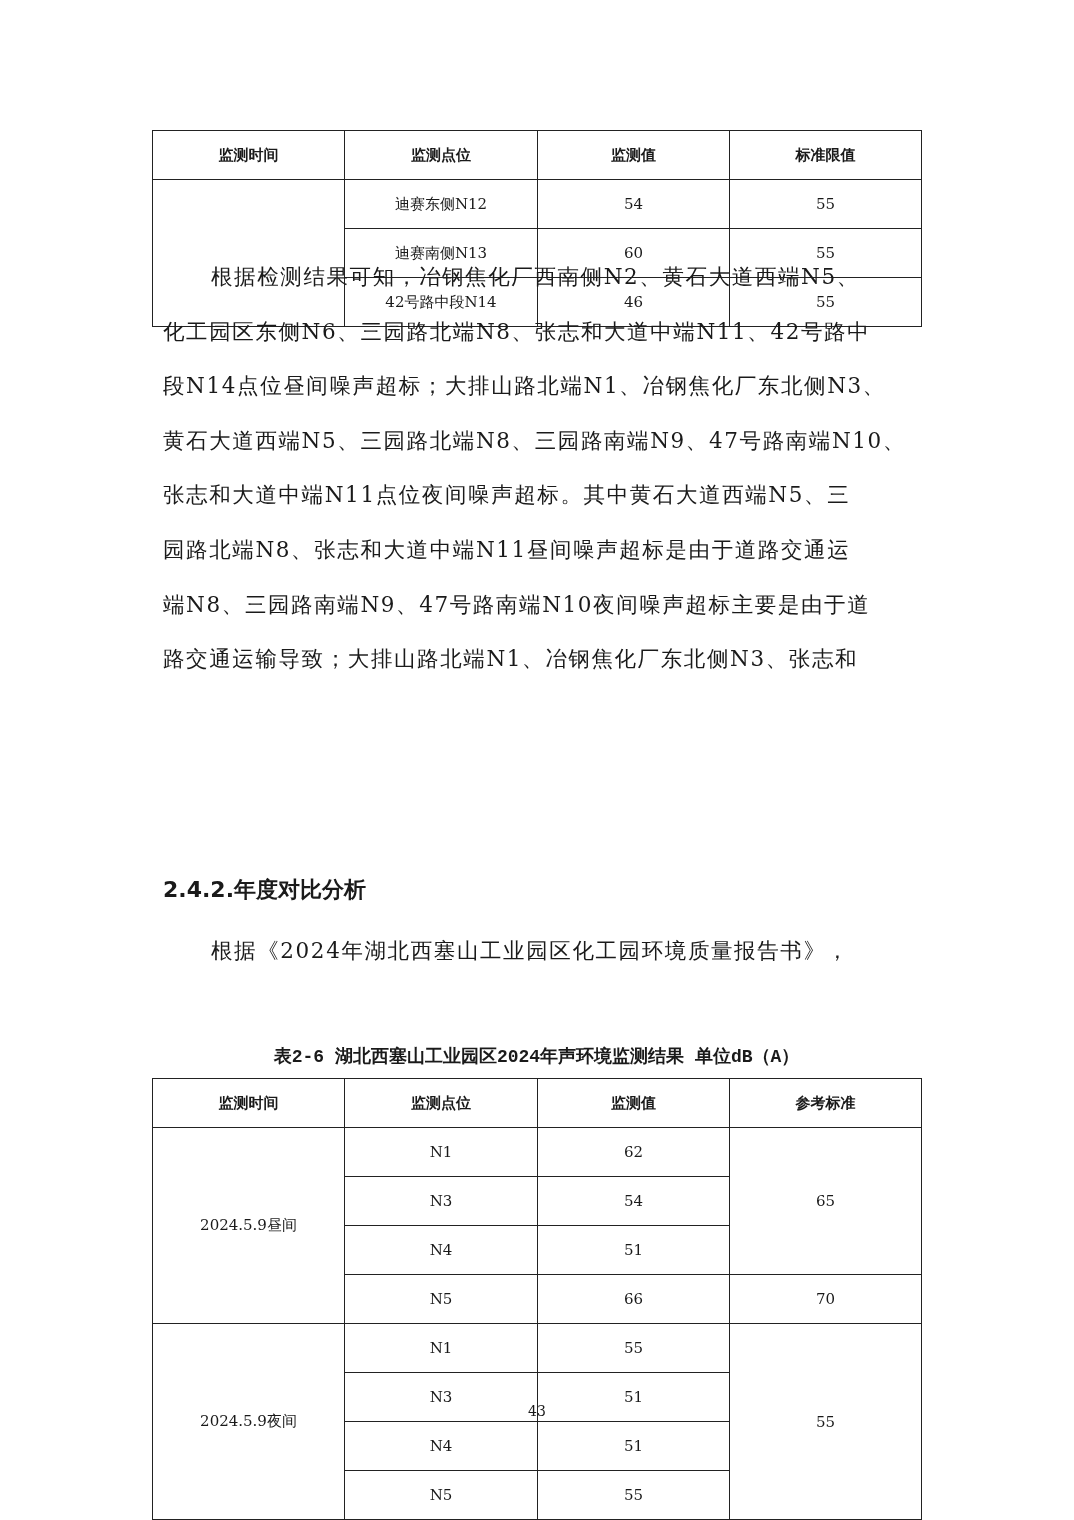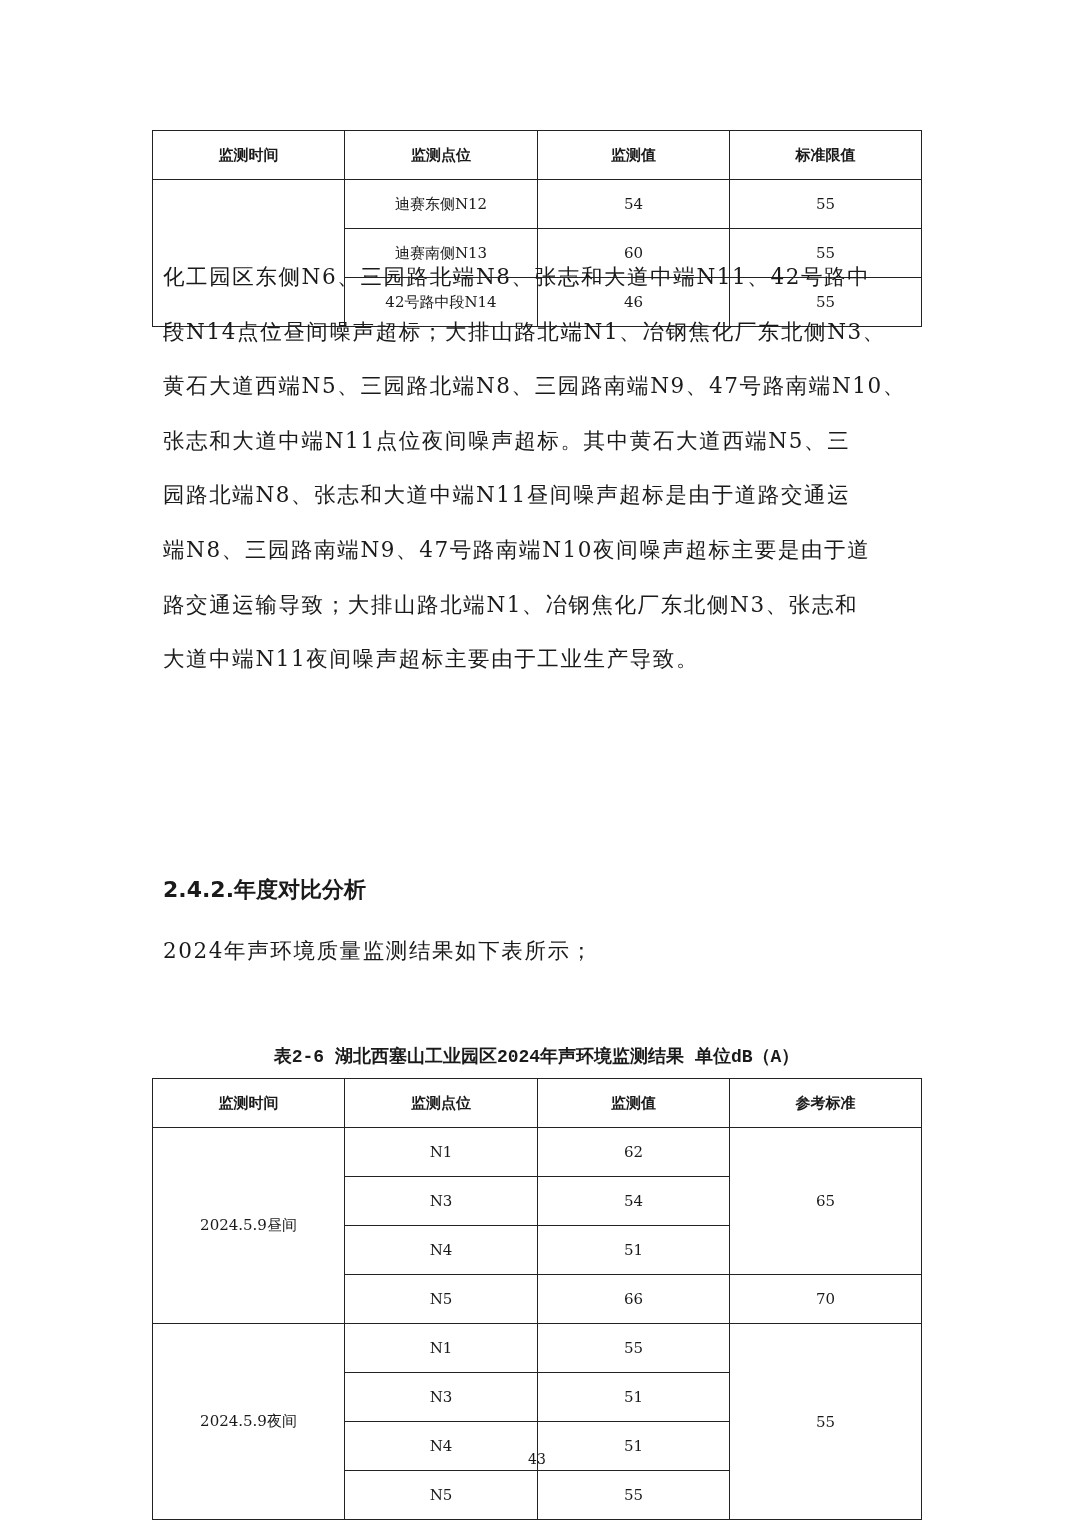--- a/index.html
+++ b/index.html
@@ -35,21 +35,20 @@
   }
   #para2 { top: 924px; }
   #caption {
     position: absolute; left: 152px; width: 769px; top: 1044px; text-align: center;
     font-family: Liberation Mono, monospace;
     font-weight: bold; font-size: 18px;
   }
   #page-num {
     position: absolute; left: 0; width: 1074px; top: 1403px; text-align: center;
     font-size: 14px;
-    margin-top: 48px;
   }
 </style>
 </head>
 <body>
 
 <table class="doc" id="table1">
   <colgroup>
       <col class="c1">
       <col class="c2">
       <col class="c3">
@@ -75,34 +74,34 @@
   </tr>
   <tr>
     <td>42号路中段N14</td>
     <td>46</td>
     <td>55</td>
   </tr>
 </tbody>
   </table>
 
 <div class="para" id="para1">
+  <span class="line indent">根据检测结果可知，冶钢焦化厂西南侧N2、黄石大道西端N5、</span>
   <span class="line">化工园区东侧N6、三园路北端N8、张志和大道中端N11、42号路中</span>
   <span class="line">段N14点位昼间噪声超标；大排山路北端N1、冶钢焦化厂东北侧N3、</span>
   <span class="line">黄石大道西端N5、三园路北端N8、三园路南端N9、47号路南端N10、</span>
   <span class="line">张志和大道中端N11点位夜间噪声超标。其中黄石大道西端N5、三</span>
   <span class="line">园路北端N8、张志和大道中端N11昼间噪声超标是由于道路交通运</span>
   <span class="line">端N8、三园路南端N9、47号路南端N10夜间噪声超标主要是由于道</span>
   <span class="line">路交通运输导致；大排山路北端N1、冶钢焦化厂东北侧N3、张志和</span>
-  <span class="line">大道中端N11夜间噪声超标主要由于工业生产导致。</span>
 </div>
 
 <div id="heading">2.4.2.年度对比分析</div>
 
 <div class="para" id="para2">
-  <span class="line">2024年声环境质量监测结果如下表所示；</span>
+  <span class="line indent">根据《2024年湖北西塞山工业园区化工园环境质量报告书》，</span>
 </div>
 
 <div id="caption">表2-6   湖北西塞山工业园区2024年声环境监测结果 单位dB（A）</div>
 
 <table class="doc" id="table2">
   <colgroup>
       <col class="c1">
       <col class="c2">
       <col class="c3">
       <col class="c4">

